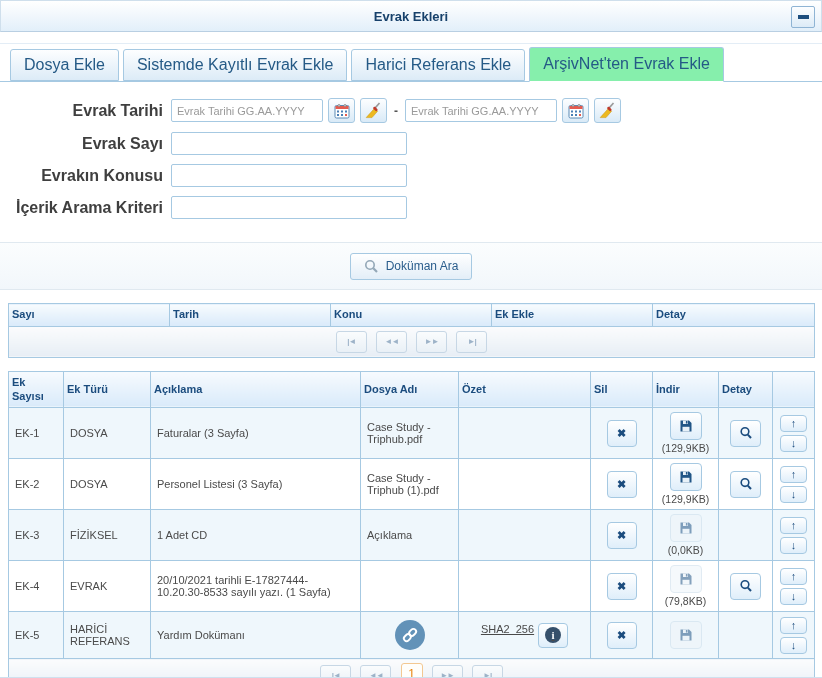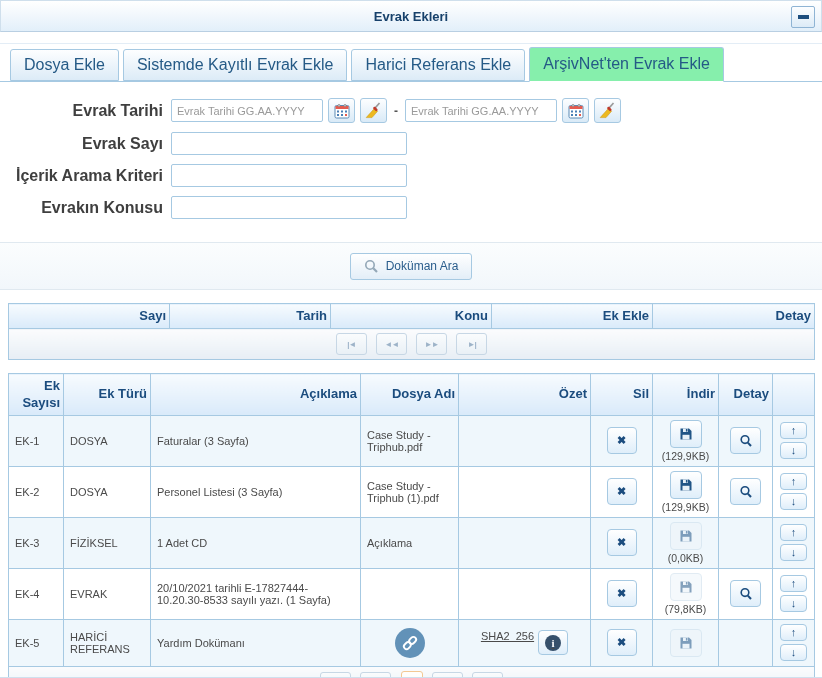--- a/index.html
+++ b/index.html
@@ -74,22 +74,22 @@
     padding: 5px 13px; font-size: 12px; color: #2a5d8c; cursor: pointer;
     font-family: "Liberation Sans", sans-serif;
   }
 
   
   .tbl-wrap { margin: 13px 8px 0; }
   table { border-collapse: collapse; width: 806px; table-layout: fixed; }
   th, td { border: 1px solid #a6c9e2; }
   th {
     background: linear-gradient(#f7fbfe, #d9eafa);
-    color: #1b4c7e; font-size: 13px; font-weight: bold;
-    text-align: right; padding: 4px 3px; line-height: 1.25;
+    color: #1b4c7e; font-size: 11px; font-weight: bold;
+    text-align: left; padding: 4px 3px; line-height: 1.25;
   }
   td { font-size: 11px; color: #4a4a4a; padding: 4px 6px; vertical-align: middle; }
 
   .empty-cell { background: #fff; height: 24px; font-size: 11.5px; color: #555; padding-left: 8px; }
 
   .pager-cell {
     background: linear-gradient(#fbfcfd, #e7eef5);
     text-align: center; padding: 4px 0;
   }
   .pager-btn {
@@ -208,26 +208,26 @@
       </svg>
     </span>
   </div>
 
   <div class="form-row">
     <span class="form-label">Evrak Sayı</span>
     <input class="txt wide" value="" style="">
   </div>
 
   <div class="form-row">
+    <span class="form-label">Evrakın Konusu</span>
+    <input class="txt wide" value="" style="">
+  </div>
+
+  <div class="form-row">
     <span class="form-label">İçerik Arama Kriteri</span>
-    <input class="txt wide" value="" style="">
-  </div>
-
-  <div class="form-row">
-    <span class="form-label">Evrakın Konusu</span>
     <input class="txt wide" value="" style="">
   </div>
 </div>
 
 <div class="search-bar">
   <button class="search-btn">
     <svg width="15" height="15" viewBox="0 0 15 15">
       <circle cx="6" cy="6" r="4.2" fill="none" stroke="#93a7b7" stroke-width="1.6"></circle>
       <line x1="9.3" y1="9.3" x2="13" y2="13" stroke="#93a7b7" stroke-width="2.2"></line>
     </svg>

